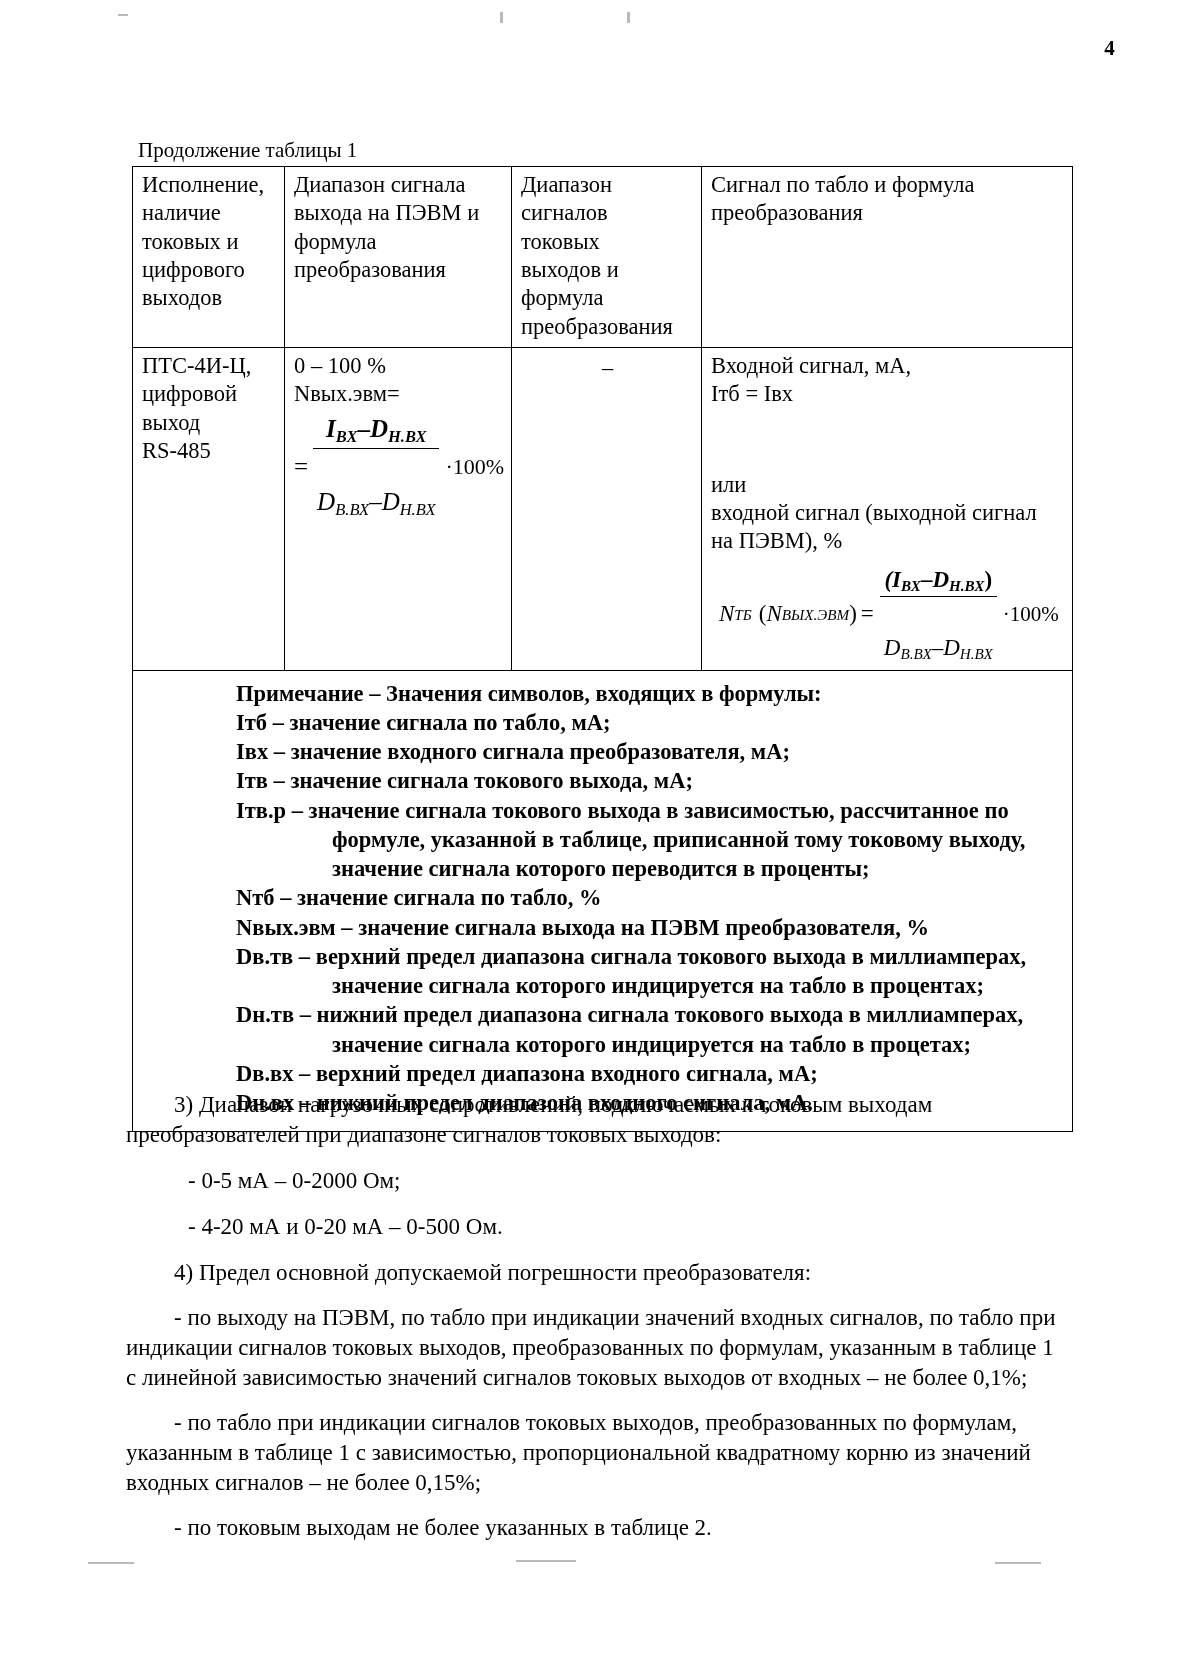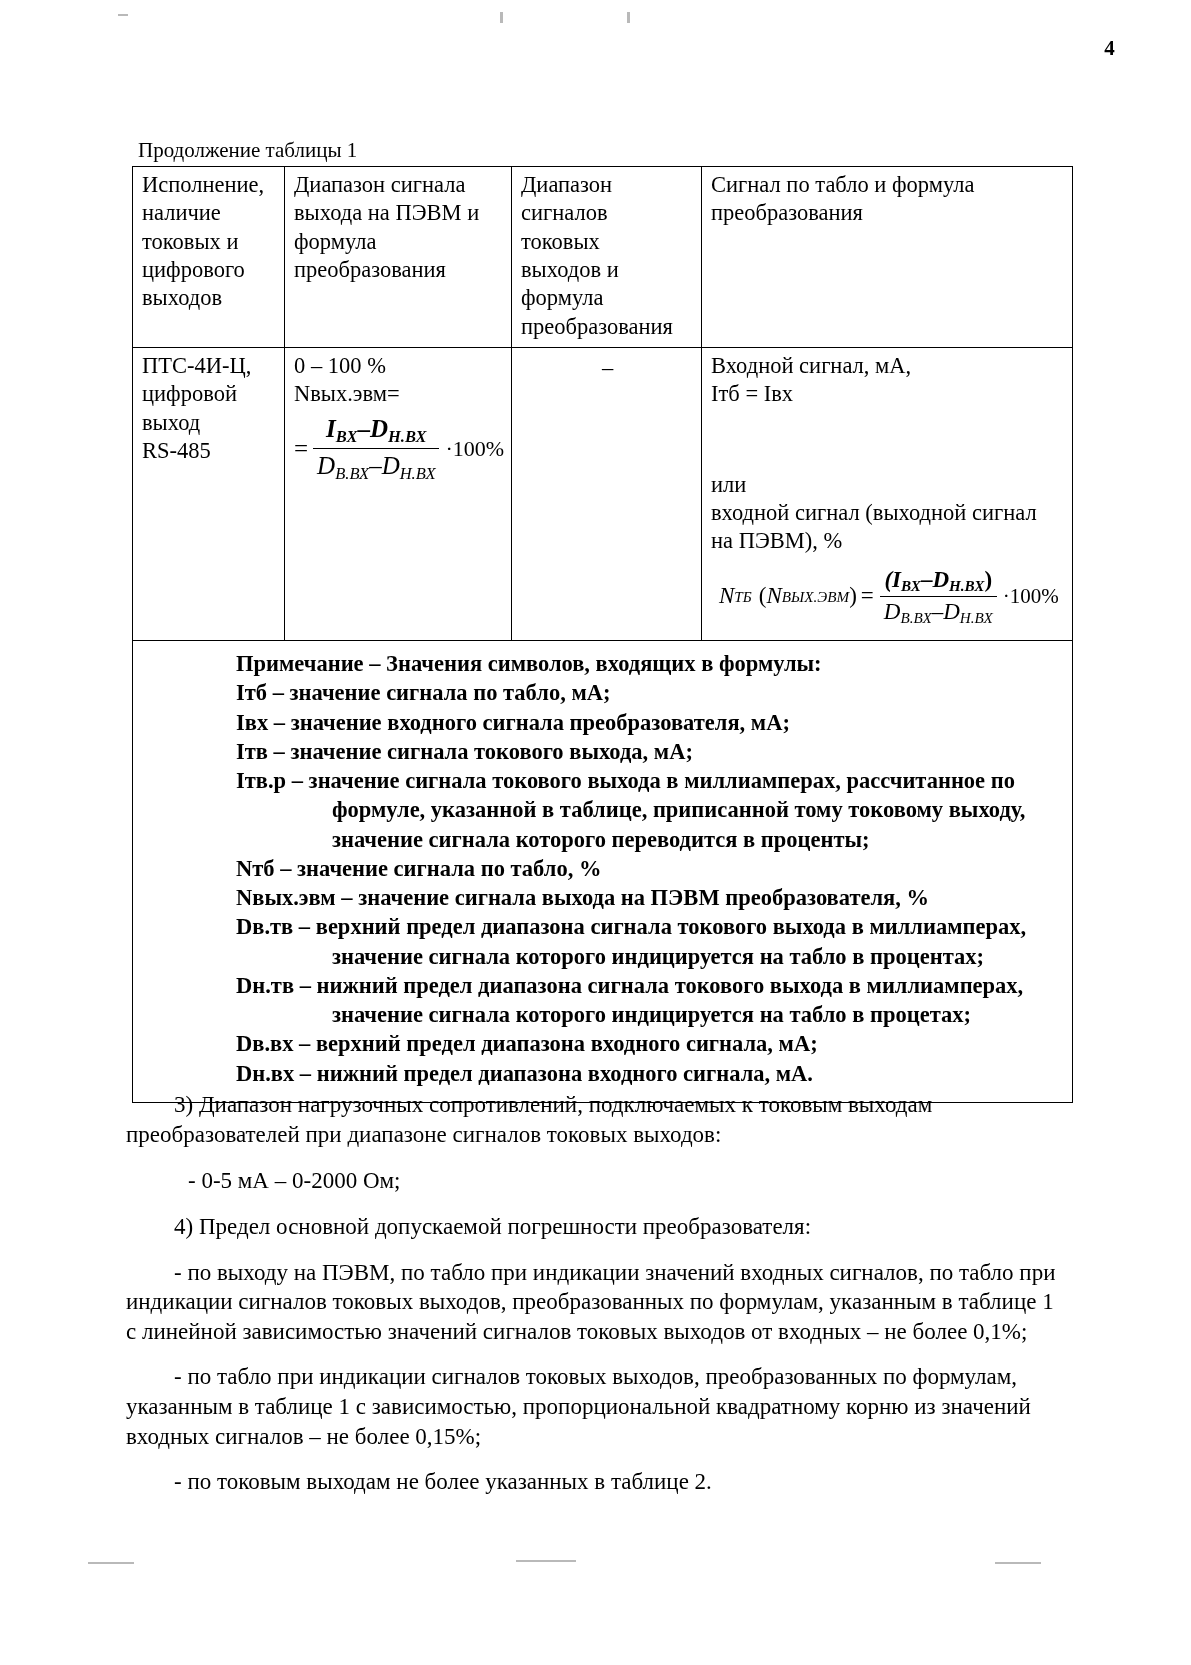--- a/index.html
+++ b/index.html
@@ -100,20 +100,21 @@
   }
   .frac .num {
     display: block;
     padding: 0 4px 1px 4px;
     border-bottom: 1.4px solid #000;
     font-weight: bold;
   }
   .frac .den {
     display: block;
     padding: 1px 4px 0 4px;
+    margin-top: 36px;
   }
   sub {
     font-size: 0.66em;
     vertical-align: -0.28em;
     font-style: italic;
   }
   .eqline {
     display: flex;
     align-items: center;
     font-size: 25px;
@@ -249,38 +250,39 @@
           </div>
         </td>
       </tr>
 
       <tr>
         <td class="note-cell" colspan="4">
           <div class="ln">Примечание – Значения символов, входящих в формулы:</div>
           <div class="ln">Iтб – значение сигнала по табло, мА;</div>
           <div class="ln">Iвх – значение входного сигнала преобразователя, мА;</div>
           <div class="ln">Iтв – значение сигнала токового выхода, мА;</div>
-          <div class="ln">Iтв.р – значение сигнала токового выхода в миллиамперах, рассчитанное по</div>
+          <div class="ln">Iтв.р – значение сигнала токового выхода в зависимостью, рассчитанное по</div>
           <div class="ln ind">формуле, указанной в таблице, приписанной тому токовому выходу,</div>
           <div class="ln ind">значение сигнала которого переводится в проценты;</div>
           <div class="ln">Nтб – значение сигнала по табло, %</div>
           <div class="ln">Nвых.эвм – значение сигнала выхода на ПЭВМ преобразователя, %</div>
           <div class="ln">Dв.тв – верхний предел диапазона сигнала токового выхода в миллиамперах,</div>
           <div class="ln ind">значение сигнала которого индицируется на табло в процентах;</div>
           <div class="ln">Dн.тв – нижний предел диапазона сигнала токового выхода в миллиамперах,</div>
           <div class="ln ind">значение сигнала которого индицируется на табло в процетах;</div>
           <div class="ln">Dв.вх – верхний предел диапазона входного сигнала, мА;</div>
           <div class="ln">Dн.вх – нижний предел диапазона входного сигнала, мА.</div>
         </td>
       </tr>
     </tbody>
   </table>
 
   <div class="body-text">
     <p class="indent">3) Диапазон нагрузочных сопротивлений, подключаемых к токовым выходам преобразователей при диапазоне сигналов токовых выходов:</p>
     <p class="item">- 0-5 мА – 0-2000 Ом;</p>
+    <p class="item">- 4-20 мА и 0-20 мА – 0-500 Ом.</p>
     <p class="indent">4) Предел основной допускаемой погрешности преобразователя:</p>
     <p class="indent tight">- по выходу на ПЭВМ, по табло при индикации значений входных сигналов, по табло при индикации сигналов токовых выходов, преобразованных по формулам, указанным в таблице 1 с линейной зависимостью значений сигналов токовых выходов от входных – не более 0,1%;</p>
     <p class="indent tight">- по табло при индикации сигналов токовых выходов, преобразованных по формулам, указанным в таблице 1 с зависимостью, пропорциональной квадратному корню из значений входных сигналов – не более 0,15%;</p>
     <p class="indent">- по токовым выходам не более указанных в таблице 2.</p>
   </div>
 
 </div>
 
 </body></html>

